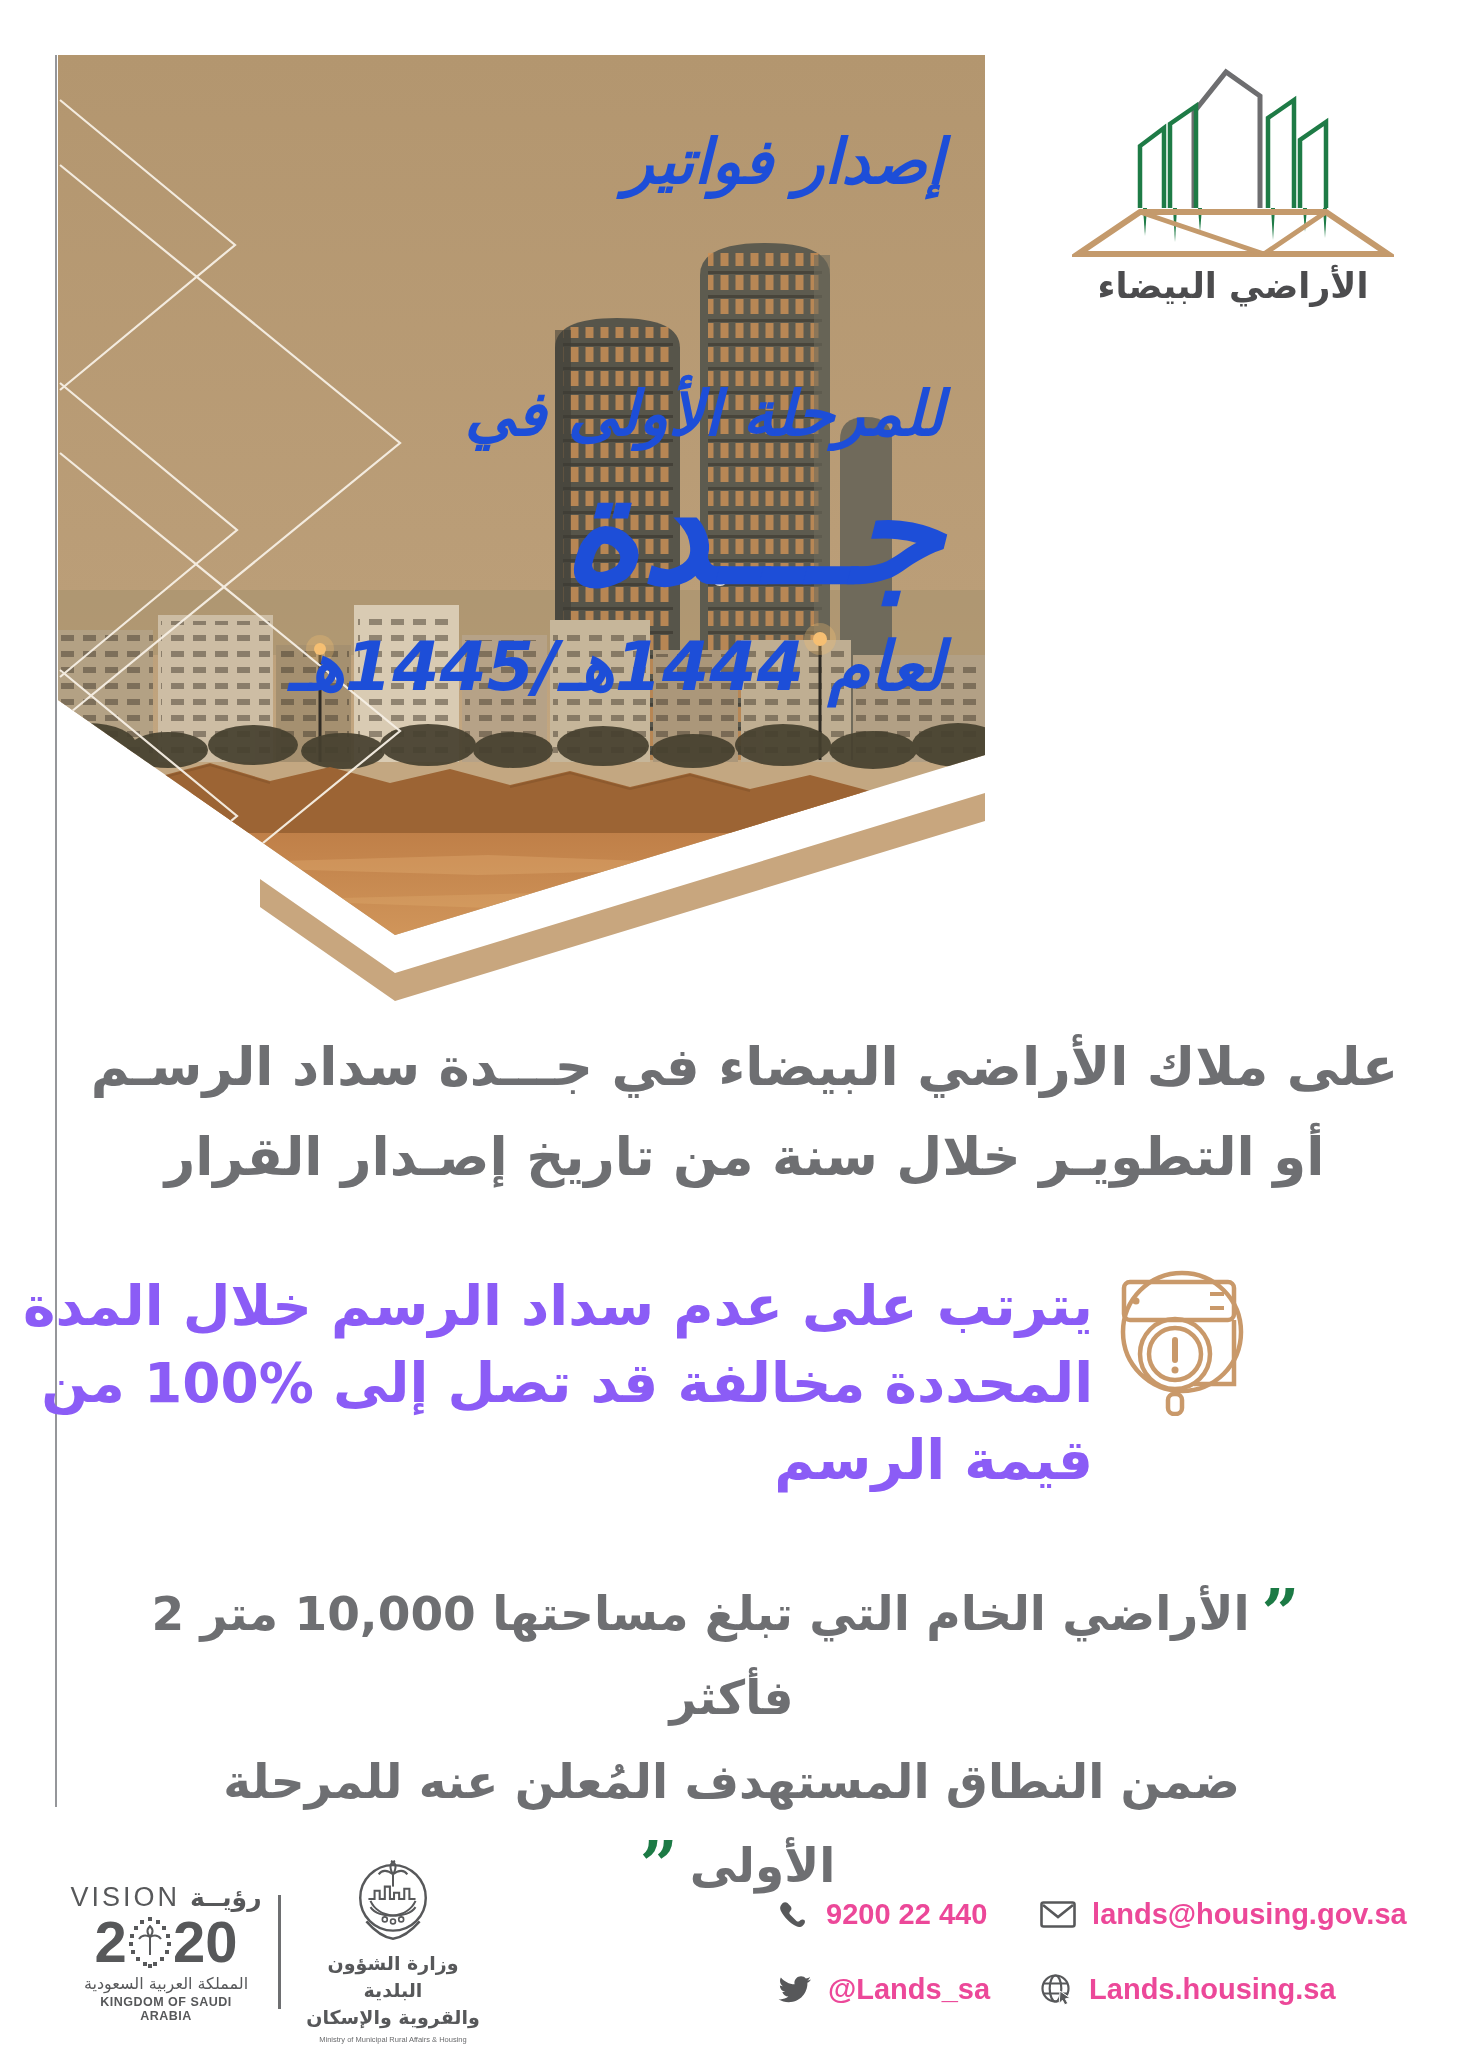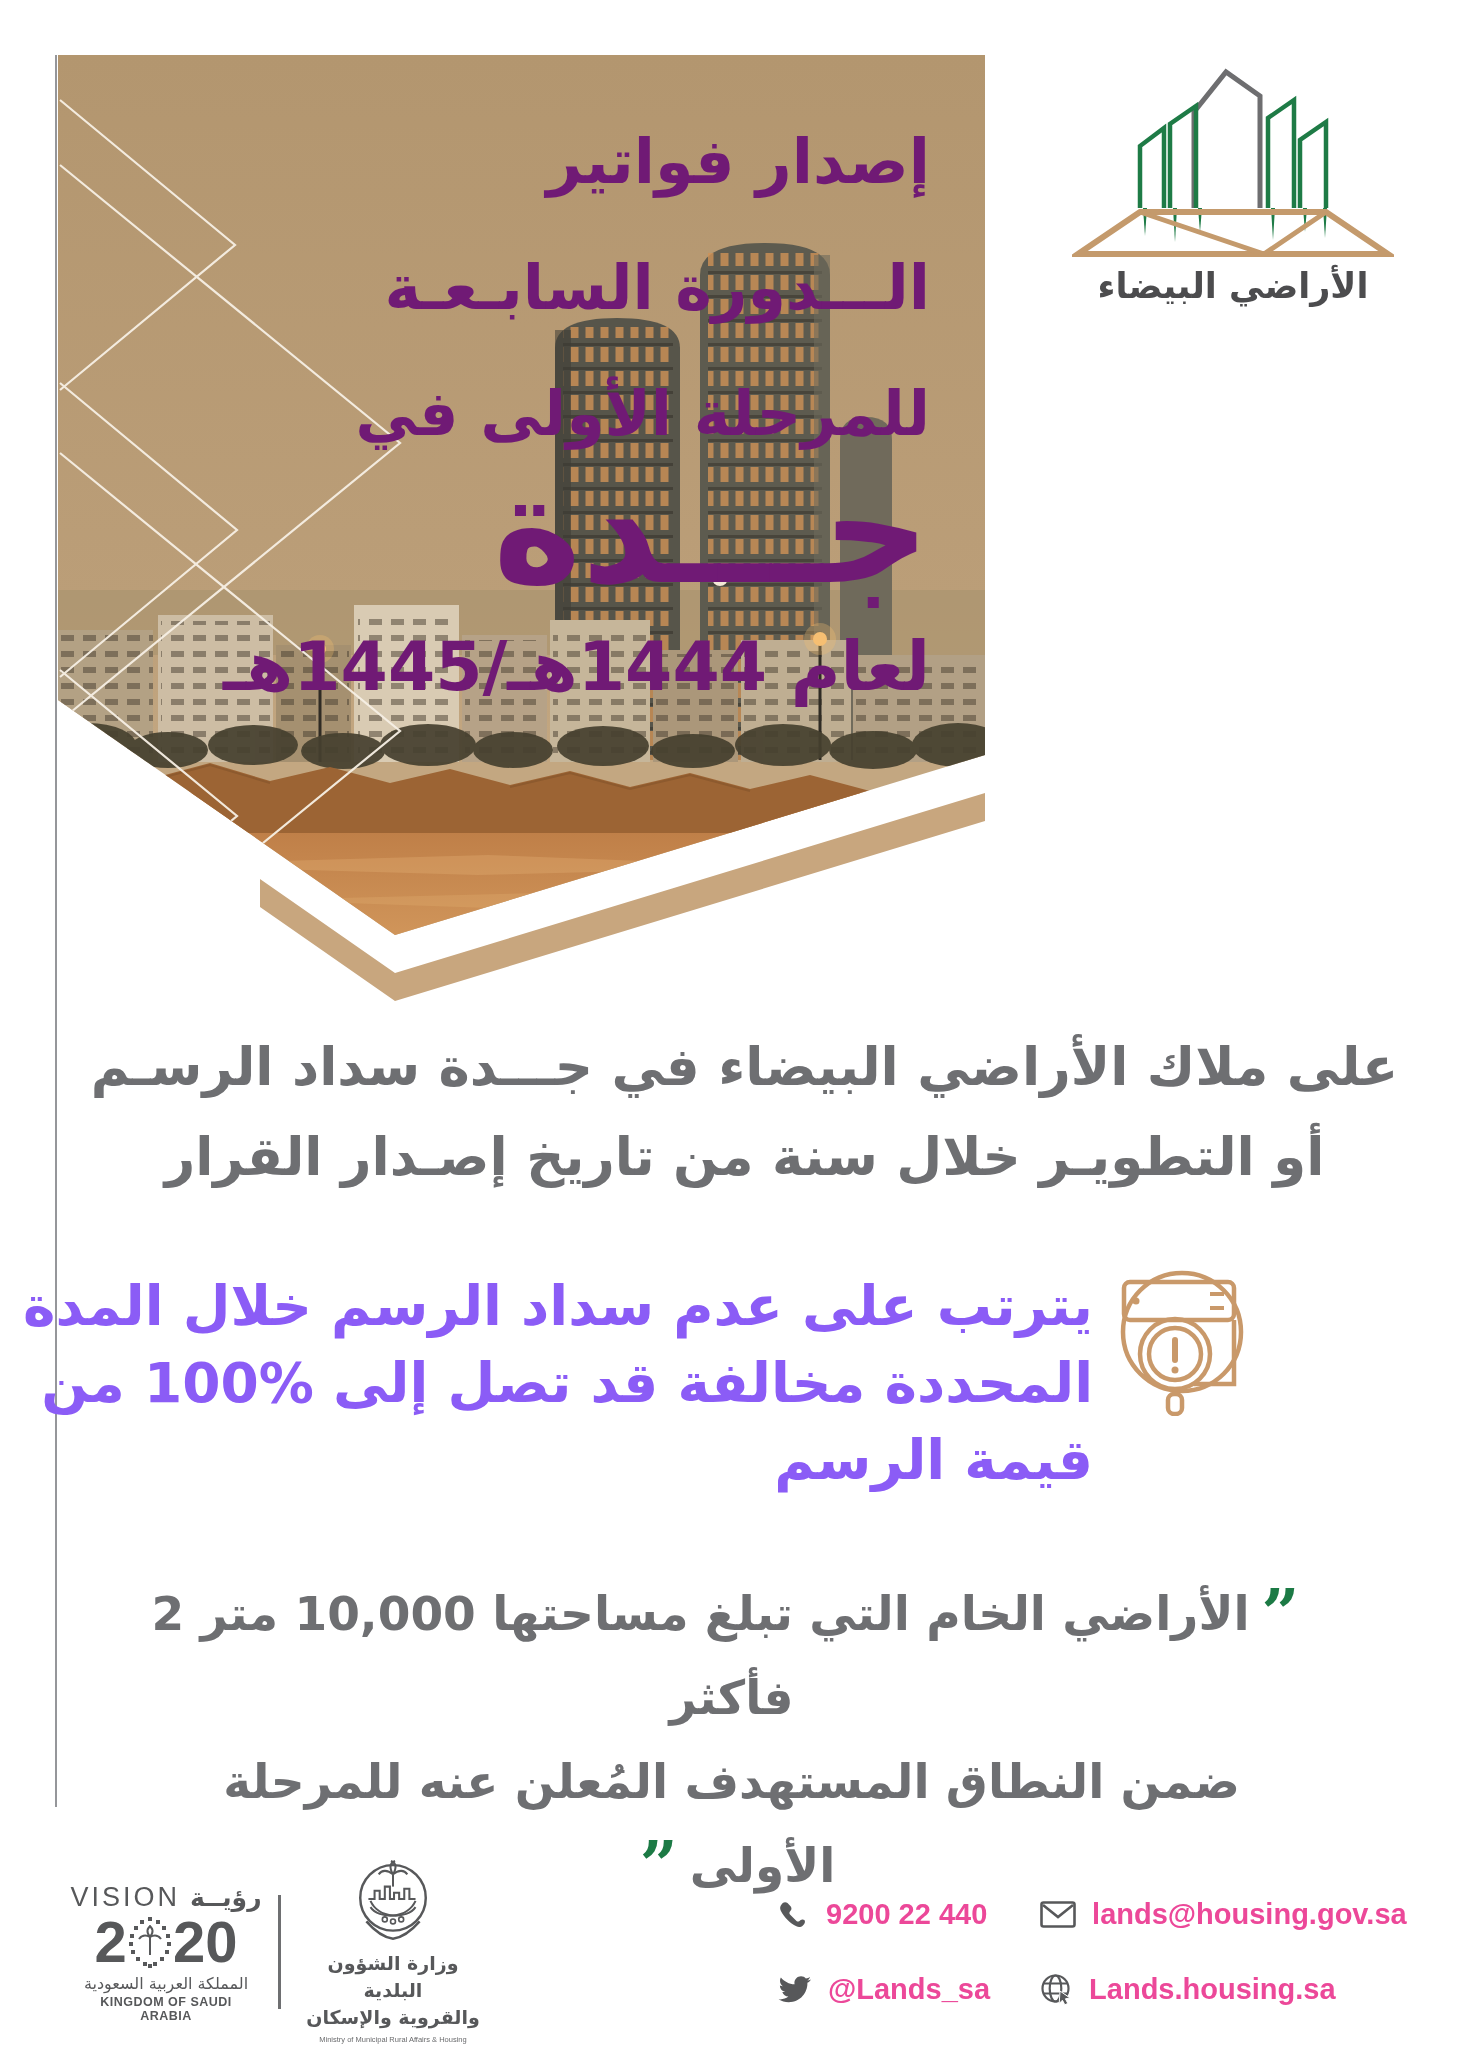--- a/index.html
+++ b/index.html
@@ -6,22 +6,22 @@
   body{width:1463px;height:2048px;position:relative;background:#ffffff;
        font-family:"DejaVu Sans",sans-serif;overflow:hidden;}
 
   
   .vline{position:absolute;left:55px;top:55px;width:2px;height:1752px;background:#95969a;}
 
   
   .banner{position:absolute;left:58px;top:55px;width:927px;height:880px;
           clip-path:polygon(0 0,927px 0,927px 700px,337px 880px,0 645px);}
   .banner svg{position:absolute;left:0;top:0;}
-  .headline{position:absolute;right:55px;direction:rtl;text-align:right;
-            color:#701a75;font-weight:bold;white-space:nowrap;}
+  .headline{position:absolute;right:41px;direction:rtl;text-align:right;
+            color:#1d4ed8;font-weight:bold;white-space:nowrap;font-style:italic;}
   .h-line{font-size:62px;}
   .h-city{font-size:150px;line-height:1;}
   .h-year{font-size:68px;text-align:right;}
 
   
   .band{position:absolute;left:58px;top:780px;width:927px;height:250px;}
 
   
   .brand{position:absolute;left:1072px;top:60px;width:322px;text-align:center;}
   .brand-word{direction:rtl;font-size:35px;font-weight:bold;color:#4c4c4e;margin-top:0px;}
@@ -176,21 +176,20 @@
     <g fill="none" stroke="#f7f0e5" stroke-width="2.2" opacity=".95">
       <path d="M2,45 L177,190 L2,335"></path>
       <path d="M2,110 L342,388 L2,666"></path>
       <path d="M2,328 L179,475 L2,622"></path>
       <path d="M2,398 L342,676 L2,954"></path>
       <path d="M2,615 L179,761 L2,907"></path>
     </g>
   </svg>
 
   <div class="headline h-line" style="top:70px;">إصدار فواتير</div>
-  <div class="headline h-line" style="top:196px;">الـــدورة السابـعـة</div>
   <div class="headline h-line" style="top:322px;">للمرحلة الأولى في</div>
   <div class="headline h-city" style="top:400px;">جـــدة</div>
   <div class="headline h-year" style="top:572px;">لعام 1444هـ/1445هـ</div>
 </div>
 
 <svg class="band" viewBox="0 0 927 250">
   <polygon points="202,99 337,193 927,13 927,41 337,221 202,127" fill="#c8a67e"></polygon>
 </svg>
 
 <div class="brand">

